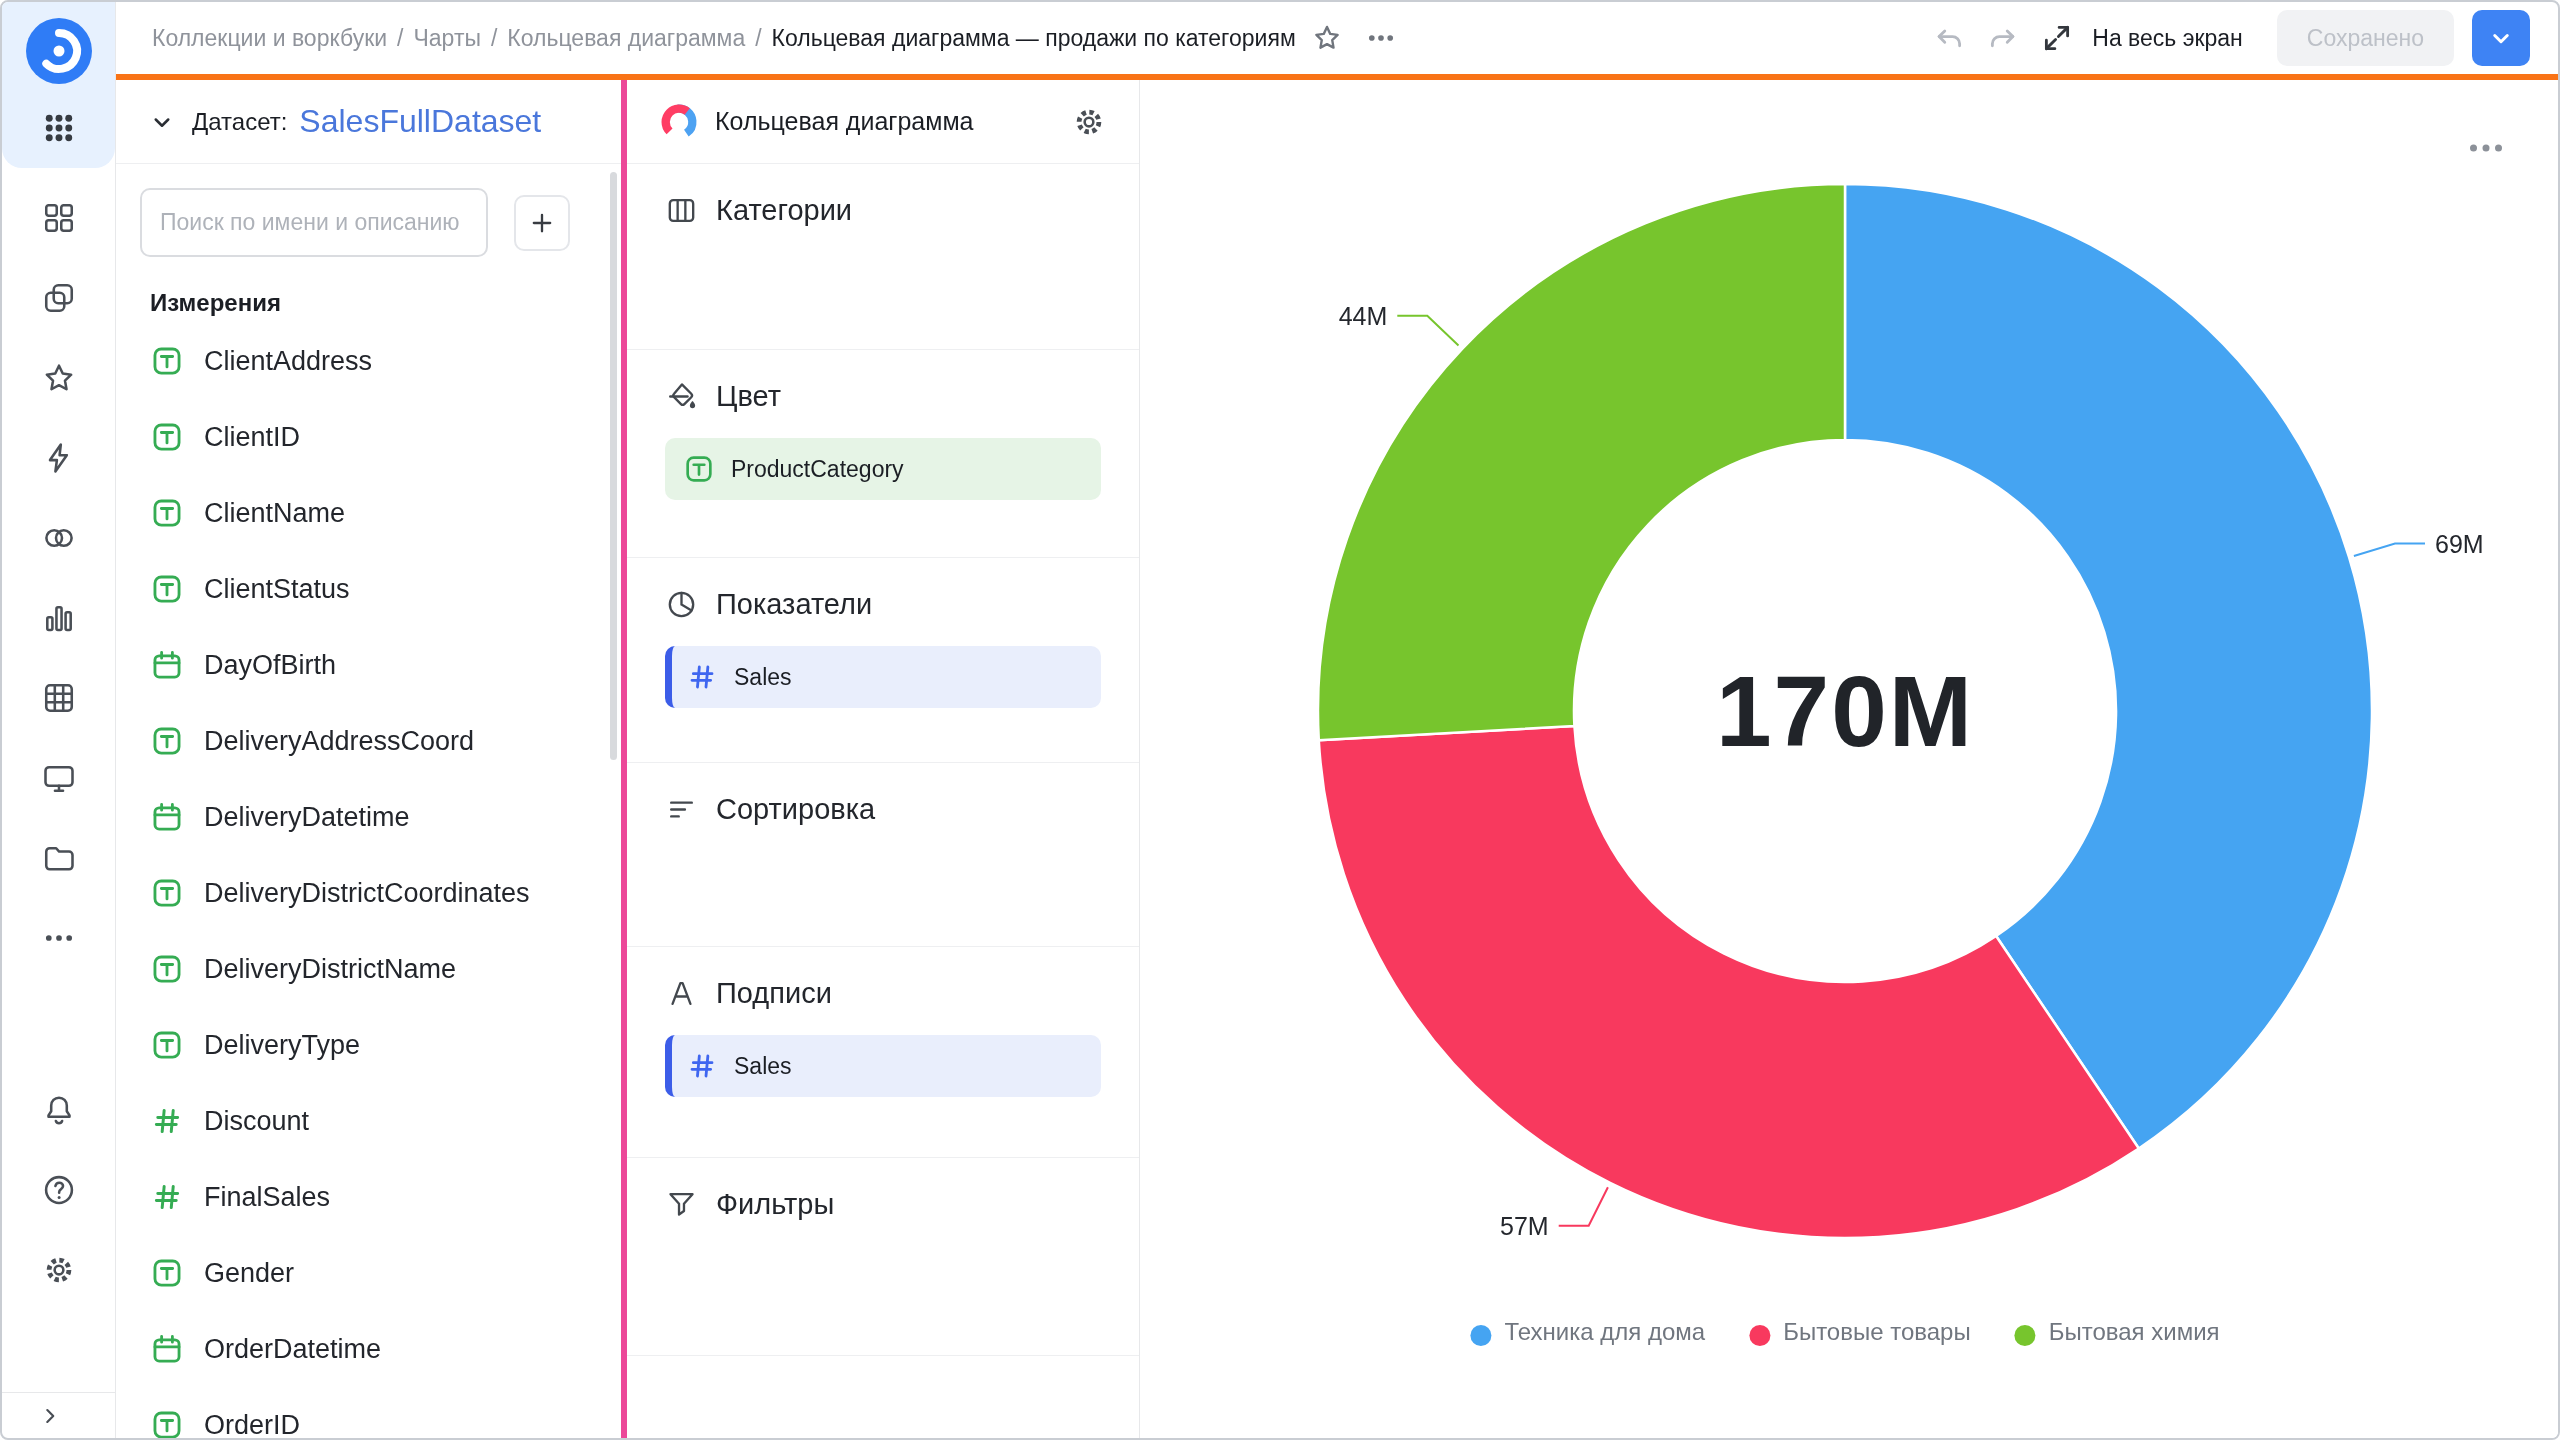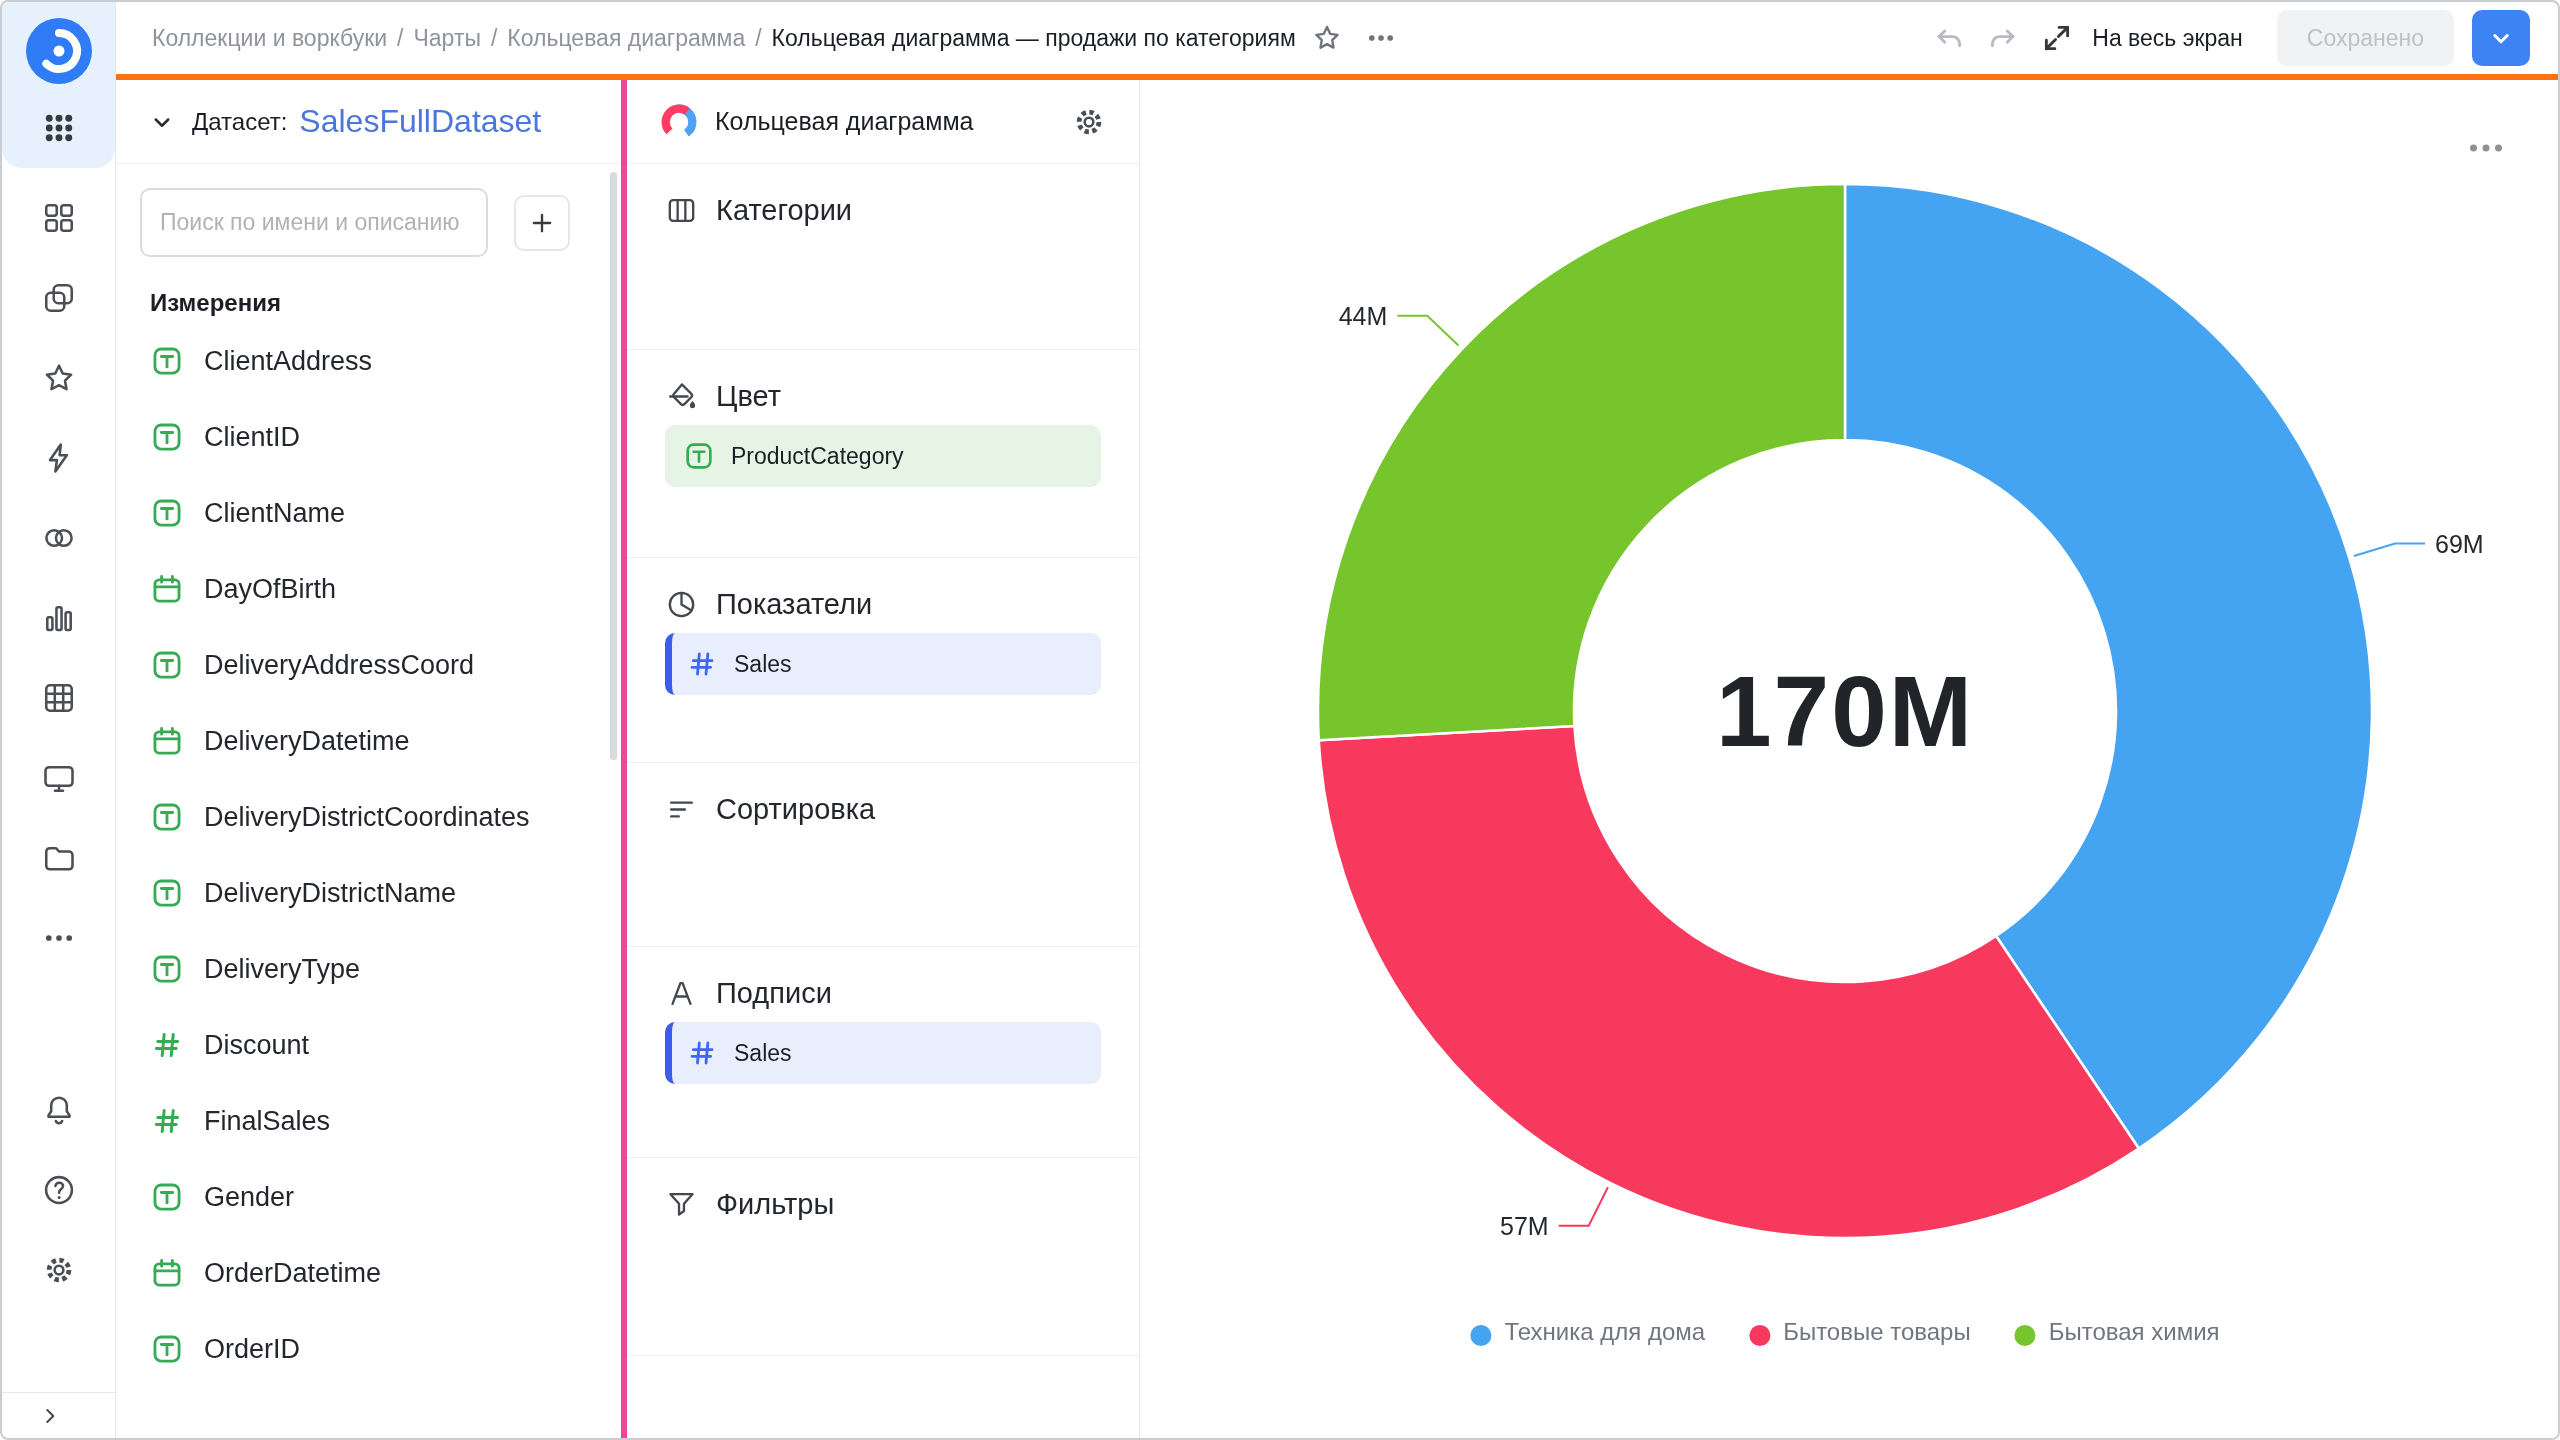--- a/index.html
+++ b/index.html
@@ -59,21 +59,21 @@
   
   .cfg-panel{width:513px;min-width:513px;border-right:1px solid #e7e8ea;overflow:hidden;display:flex;flex-direction:column;background:#fff}
   .cfg-header{height:84px;min-height:84px;border-bottom:1px solid #eeeff1;display:flex;align-items:center;padding:0 26px 0 32px;gap:16px}
   .cfg-header .donut-ic svg{width:40px;height:40px;display:block}
   .cfg-title{font-size:25px;color:#1b1e24;flex:1}
   .cfg-header .gear svg{width:36px;height:36px}
   .sec{border-bottom:1px solid #eeeff1;padding:30px 38px 0 38px}
   .sec-label{display:flex;align-items:center;gap:18px}
   .sec-label svg{width:33px;height:33px;display:block}
   .sec-name{font-size:29px;color:#23262c}
-  .chip{margin-top:12px;height:62px;border-radius:10px;display:flex;align-items:center;gap:16px;padding:0 18px;cursor:grab}
+  .chip{margin-top:25px;height:62px;border-radius:10px;display:flex;align-items:center;gap:16px;padding:0 18px;cursor:grab}
   .chip-dim{background:#e6f4e6}
   .chip-measure{background:#e9eefc;border-left:7px solid #3c5de8;padding-left:14px}
   .chip svg{width:32px;height:32px;display:block}
   .chip-label{font-size:23px;color:#1b1e24}
   .sec--categories{min-height:186px}
   .sec--color{min-height:208px}
   .sec--measures{min-height:205px}
   .sec--sort{min-height:184px}
   .sec--labels{min-height:211px}
   .sec--filters{min-height:198px}
@@ -309,20 +309,29 @@
               <span class="fname">ClientID</span>
             </div>
             <div class="ds-row">
               <span class="fi">
                 <svg viewBox="0 0 24 24" fill="none" stroke="#35ac53" stroke-width="2" stroke-linecap="round" stroke-linejoin="round">
                   <rect x="3.5" y="3.5" width="17" height="17" rx="4.5" stroke-width="2"></rect>
                   <path d="M8 8.8h8M12 8.8v7.4" stroke-width="2"></path>
                 </svg>
               </span>
               <span class="fname">ClientName</span>
+            </div>
+            <div class="ds-row">
+              <span class="fi">
+                <svg viewBox="0 0 24 24" fill="none" stroke="#35ac53" stroke-width="2" stroke-linecap="round" stroke-linejoin="round">
+                  <rect x="3.5" y="3.5" width="17" height="17" rx="4.5" stroke-width="2"></rect>
+                  <path d="M8 8.8h8M12 8.8v7.4" stroke-width="2"></path>
+                </svg>
+              </span>
+              <span class="fname">ClientStatus</span>
             </div>
             <div class="ds-row">
               <span class="fi">
                 <svg viewBox="0 0 24 24" fill="none" stroke="#35ac53" stroke-width="2" stroke-linecap="round" stroke-linejoin="round">
                   <rect x="3.5" y="5.5" width="17" height="15" rx="3" stroke-width="2"></rect>
                   <path d="M3.5 10.5h17M8.2 3.2v4M15.8 3.2v4" stroke-width="2"></path>
                 </svg>
               </span>
               <span class="fname">DayOfBirth</span>
             </div>

